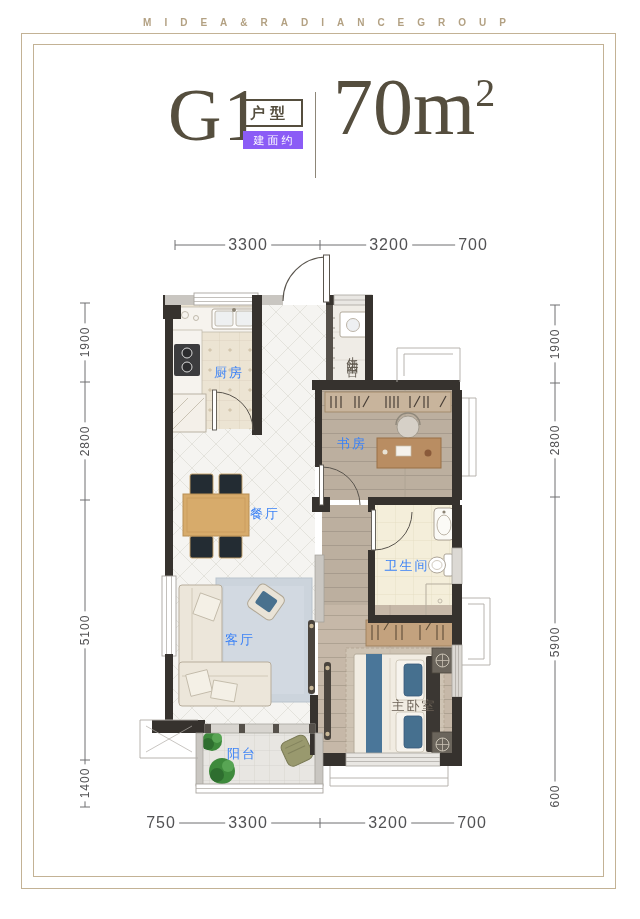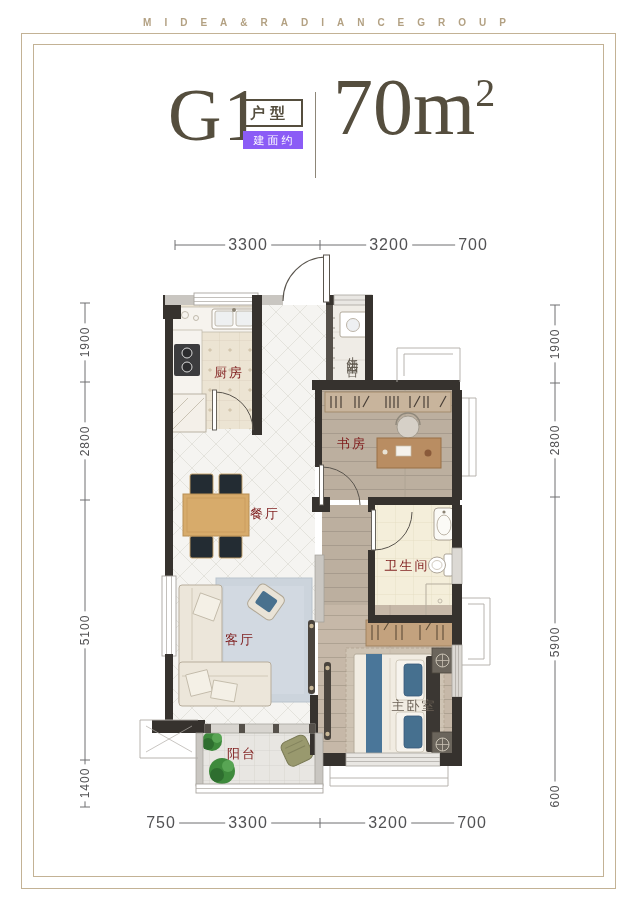--- a/index.html
+++ b/index.html
@@ -20,21 +20,21 @@
       font-size:11px;letter-spacing:3px;text-indent:3px;line-height:18px;text-align:center;}
   .title-divider{position:absolute;left:315px;top:92px;width:1px;height:86px;background:#8d8678;}
   .area{position:absolute;left:333px;top:62px;font-family:"Liberation Serif","DejaVu Serif",serif;
       font-size:80px;line-height:90px;color:#554e3e;}
   .area sup{font-size:40px;vertical-align:28px;line-height:0;}
   .layout-desc{position:absolute;left:337px;top:153px;font-size:20px;letter-spacing:4px;color:#554e3e;font-weight:bold;}
   
   #plan-svg{position:absolute;left:0;top:0;}
   
   .room{position:absolute;transform:translate(-50%,-50%);font-size:13px;letter-spacing:2px;
-        color:#7f1d1d;white-space:nowrap;}
+        color:#3b82f6;white-space:nowrap;}
   .room-vert{position:absolute;transform:translate(-50%,-50%);writing-mode:vertical-rl;
         font-size:12px;letter-spacing:3px;color:#5f584e;}
   .dim{position:absolute;transform:translate(-50%,-50%);font-size:16px;color:#525254;
        background:#ffffff;padding:0 3px;letter-spacing:1px;white-space:nowrap;}
   .dim-v{position:absolute;transform:translate(-50%,-50%) rotate(-90deg);font-size:12px;color:#525254;
        background:#ffffff;padding:0 3px;letter-spacing:1px;white-space:nowrap;}
 </style>
 </head>
 <body>
 

